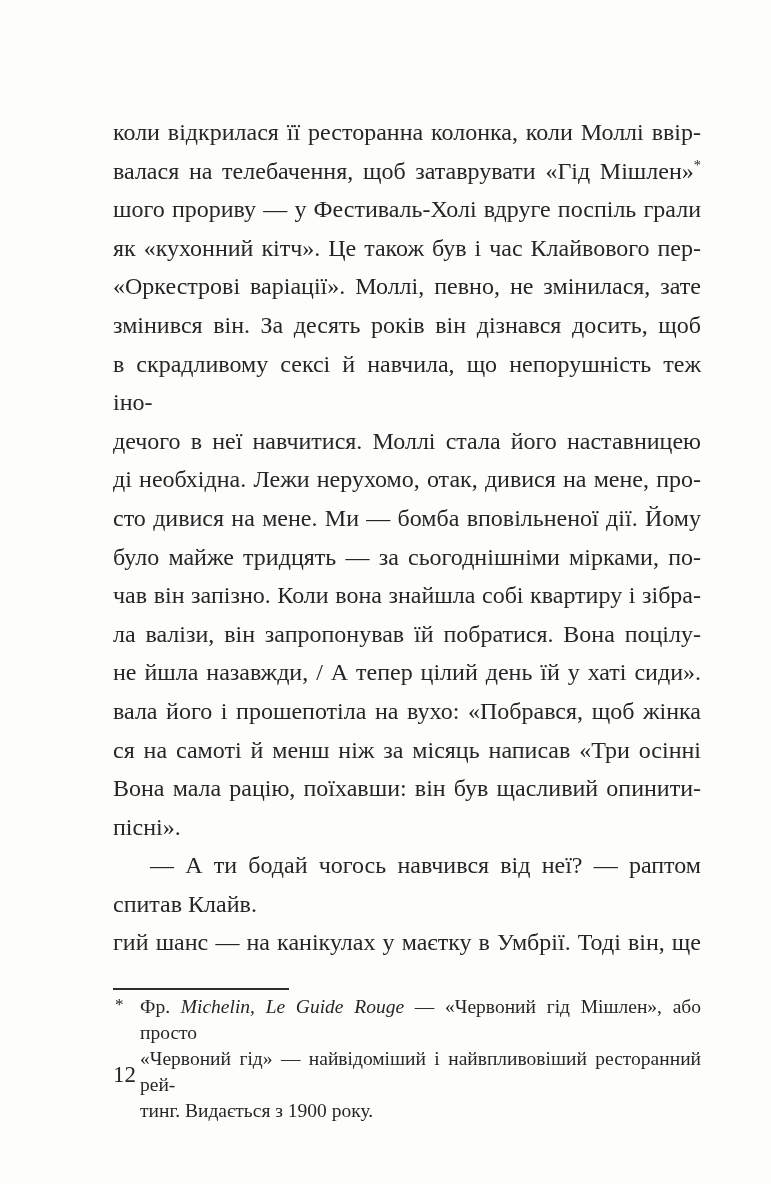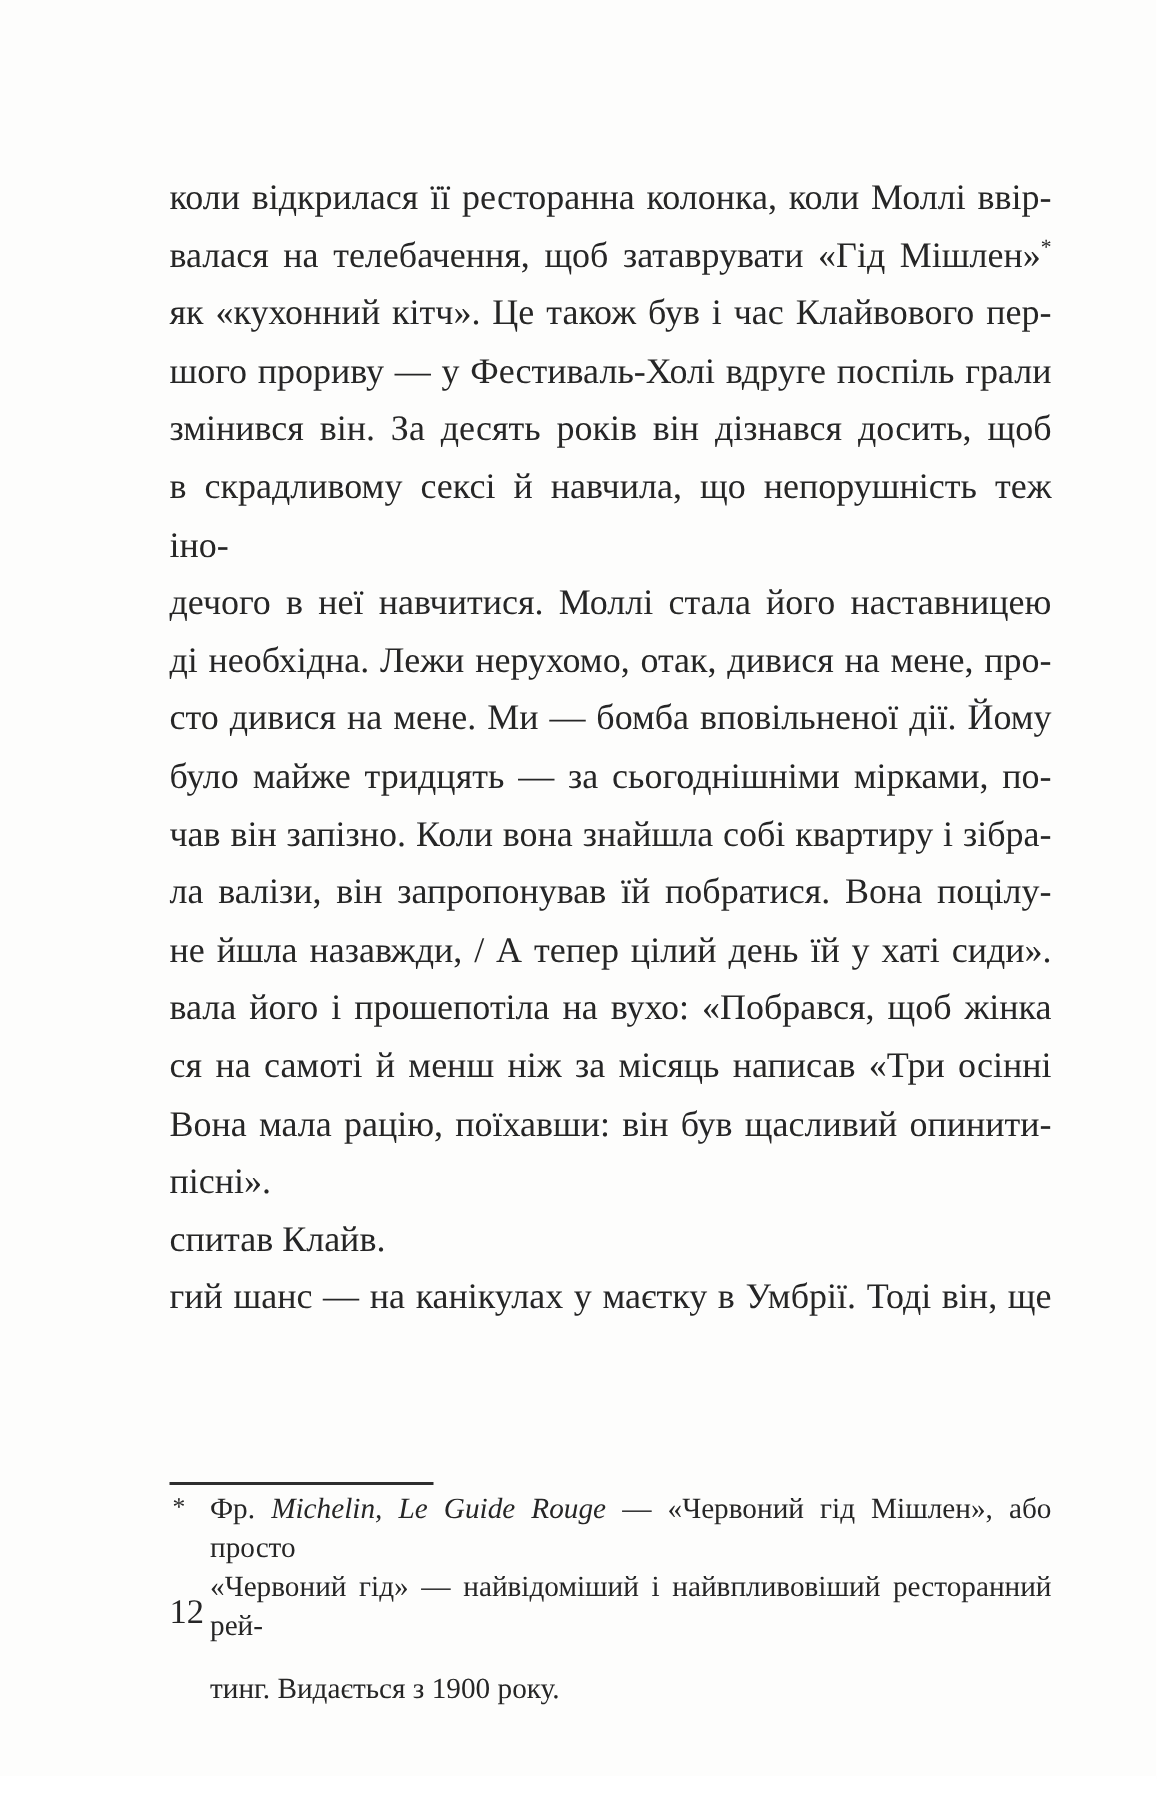--- a/index.html
+++ b/index.html
@@ -59,21 +59,20 @@
   }
   .fn-line {
     position: relative;
     padding-left: 27px;
     text-align: justify;
     text-align-last: justify;
   }
   .fn-line.last {
     text-align: right;
     text-align-last: left;
-    margin-top: 16px;
   }
   .fn-marker {
     position: absolute;
     left: 2px;
     top: -2px;
     font-size: 17px;
   }
   .italic {
     font-style: italic;
   }
@@ -87,35 +86,37 @@
     line-height: 30px;
   }
 </style>
 </head>
 <body>
 
 <div class="page" style="color: rgb(38, 38, 38); background: rgb(253, 253, 252);">
   <div class="text-block">
       <div class="line">коли відкрилася її ресторанна колонка, коли Моллі ввір-</div>
       <div class="line">валася на телебачення, щоб затаврувати «Гід Мішлен»<sup>*</sup></div>
+      <div class="line">шого прориву — у Фестиваль-Холі вдруге поспіль грали</div>
       <div class="line">як «кухонний кітч». Це також був і час Клайвового пер-</div>
-      <div class="line">шого прориву — у Фестиваль-Холі вдруге поспіль грали</div>
+      <div class="line">«Оркестрові варіації». Моллі, певно, не змінилася, зате</div>
       <div class="line">змінився він. За десять років він дізнався досить, щоб</div>
       <div class="line">в скрадливому сексі й навчила, що непорушність теж іно-</div>
       <div class="line">дечого в неї навчитися. Моллі стала його наставницею</div>
       <div class="line">ді необхідна. Лежи нерухомо, отак, дивися на мене, про-</div>
       <div class="line">сто дивися на мене. Ми — бомба вповільненої дії. Йому</div>
       <div class="line">було майже тридцять — за сьогоднішніми мірками, по-</div>
       <div class="line">чав він запізно. Коли вона знайшла собі квартиру і зібра-</div>
       <div class="line">ла валізи, він запропонував їй побратися. Вона поцілу-</div>
       <div class="line">не йшла назавжди, / А тепер цілий день їй у хаті сиди».</div>
       <div class="line">вала його і прошепотіла на вухо: «Побрався, щоб жінка</div>
       <div class="line">ся на самоті й менш ніж за місяць написав «Три осінні</div>
       <div class="line">Вона мала рацію, поїхавши: він був щасливий опинити-</div>
       <div class="line last">пісні».</div>
+      <div class="line indent">— А ти бодай чогось навчився від неї? — раптом</div>
       <div class="line last">спитав Клайв.</div>
       <div class="line">гий шанс — на канікулах у маєтку в Умбрії. Тоді він, ще</div>
     </div>
   <div class="footnote-rule" style="background: rgb(46, 46, 46);"></div>
   <div class="footnote">
       <div class="fn-line"><span class="fn-marker">*</span><span>Фр. </span><span class="italic">Michelin, Le Guide Rouge</span><span> — «Червоний гід Мішлен», або просто</span></div>
       <div class="fn-line"><span>«Червоний гід» — найвідоміший і найвпливовіший ресторанний рей-</span></div>
       <div class="fn-line last"><span>тинг. Видається з 1900 року.</span></div>
     </div>
   <div class="page-number">12</div>

